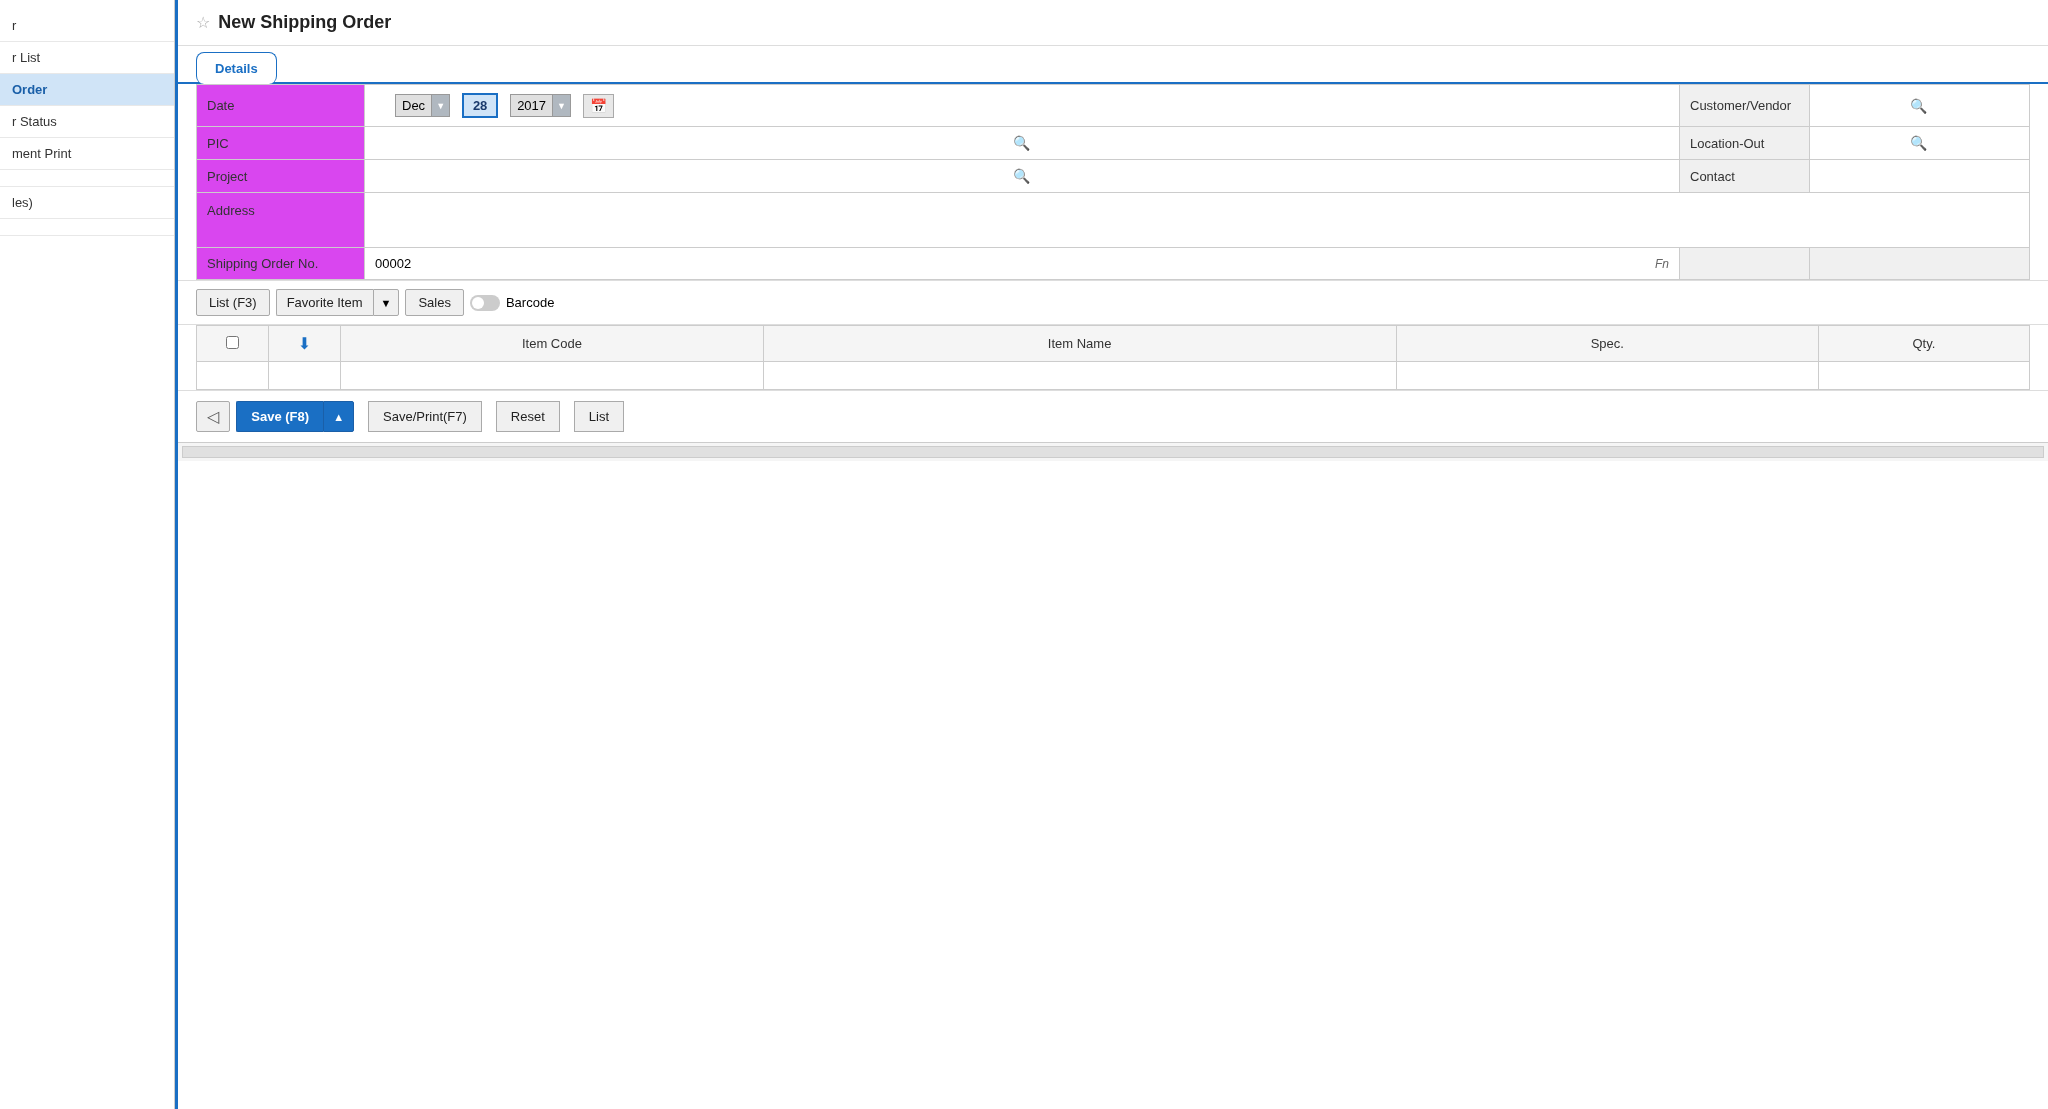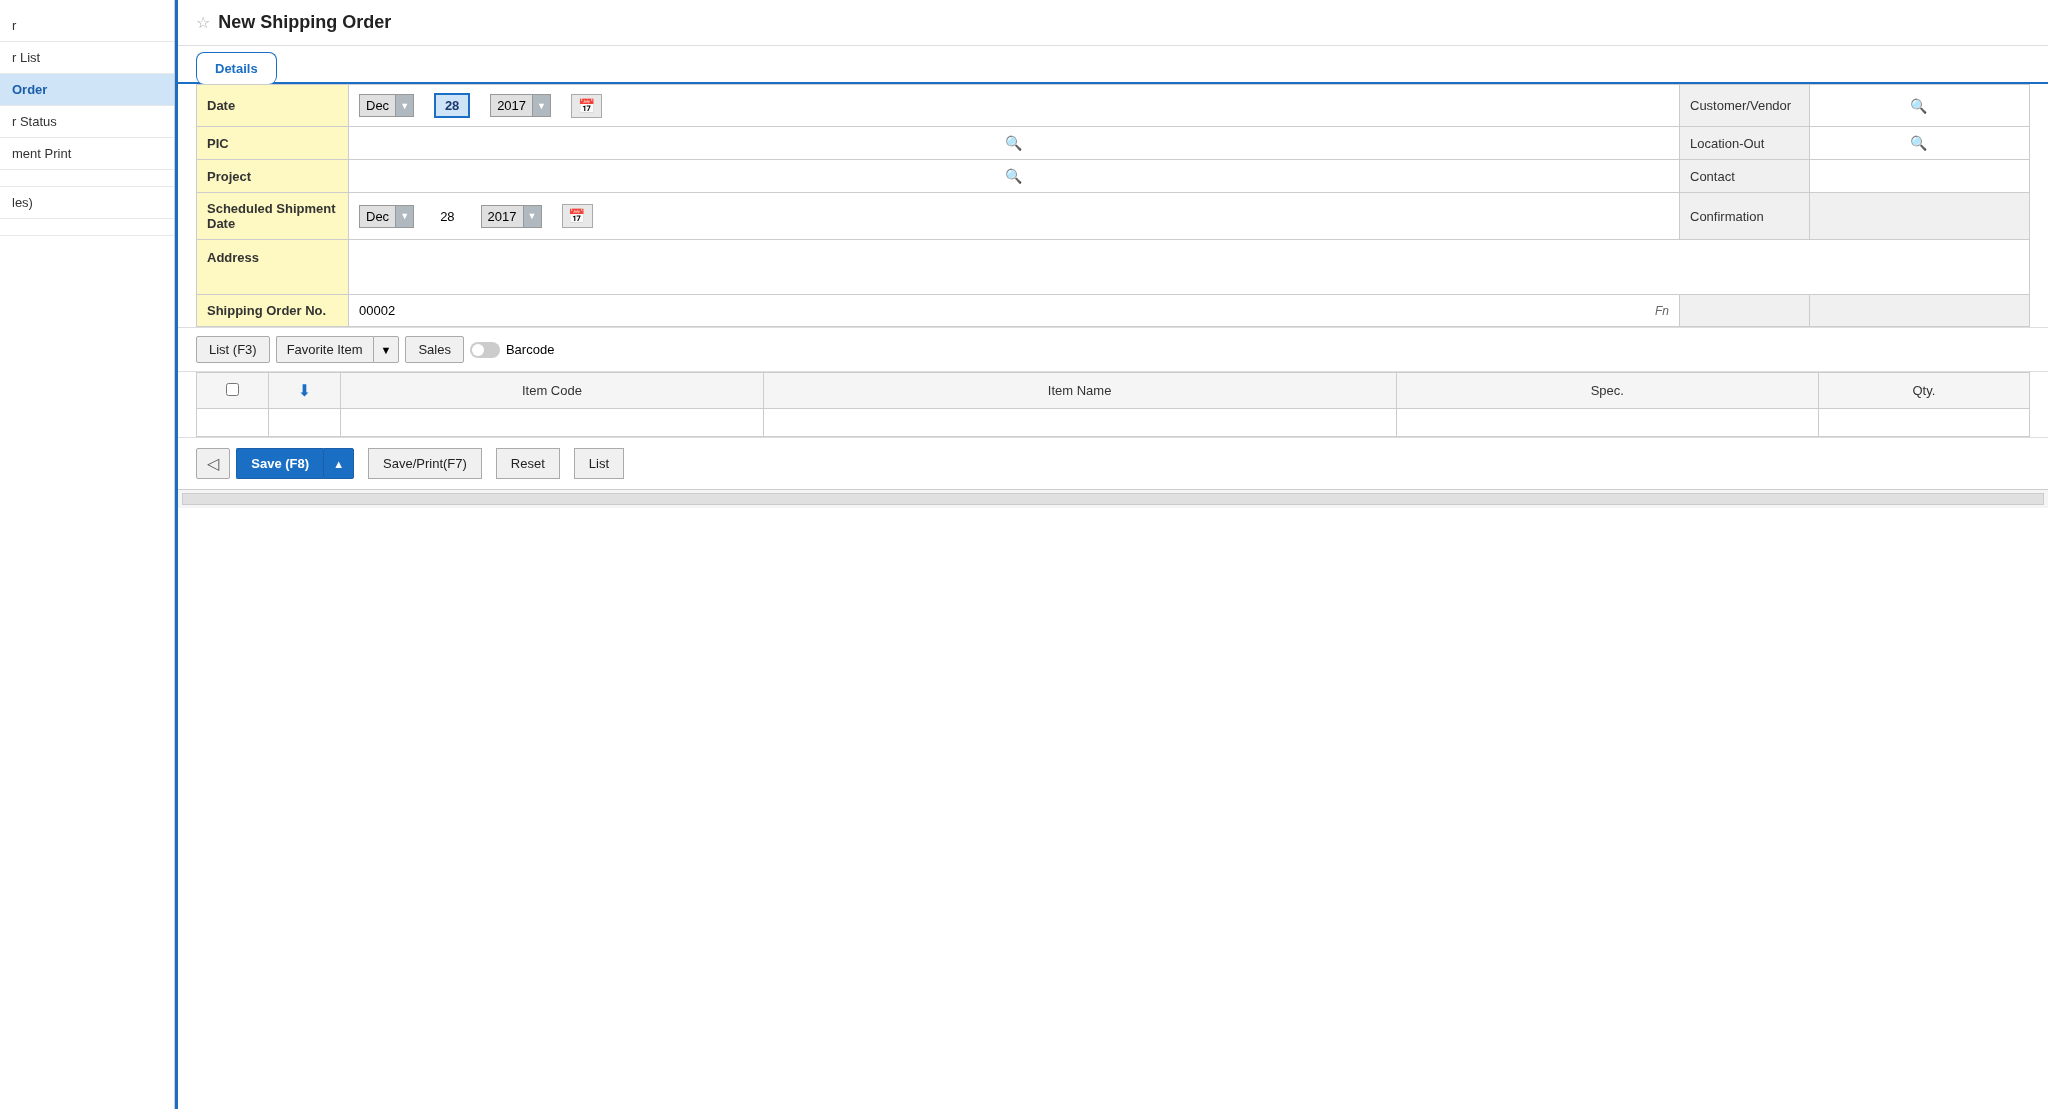--- a/index.html
+++ b/index.html
@@ -98,24 +98,24 @@
     }
 
     .form-table td {
       border: 1px solid #ccc;
       padding: 8px 10px;
       vertical-align: middle;
       background: #fff;
     }
 
     .form-table td.label-cell {
-      background: #fef9c3;
+      background: #d946ef;
       color: #333;
-      font-weight: bold;
-      width: 152px;
+      font-weight: normal;
+      width: 168px;
       white-space: nowrap;
     }
 
     .form-table td.field-cell {
       background: #fff;
       min-width: 200px;
     }
 
     .form-table td.right-label-cell {
       background: #f0f0f0;
@@ -126,21 +126,22 @@
 
     .form-table td.right-field-cell {
       background: #fff;
       width: 220px;
       min-width: 180px;
     }
 
     .date-field {
       display: flex;
       align-items: center;
-      gap: 20px;
+      gap: 12px;
+      margin-left: 20px;
     }
 
     .day-input {
       width: 36px;
       padding: 3px 4px;
       border: 2px solid #1a6fc4;
       background: #d0e4f7;
       text-align: center;
       font-size: 13px;
       color: #1a3a6c;
@@ -477,39 +478,20 @@
 
         <tr>
           <td class="label-cell">Project</td>
           <td class="field-cell search-icon-cell">
             <span>🔍</span>
           </td>
           <td class="right-label-cell">Contact</td>
           <td class="right-field-cell"></td>
         </tr>
 
-        <tr>
-          <td class="label-cell" style="white-space: normal; vertical-align: middle;">Scheduled Shipment Date</td>
-          <td class="field-cell">
-            <div class="date-field">
-              <div class="month-wrapper">
-                <span class="month-text">Dec</span>
-                <button class="select-arrow-btn">▼</button>
-              </div>
-              <span style="padding: 3px 6px; font-size:13px;">28</span>
-              <div class="year-wrapper">
-                <span class="year-text">2017</span>
-                <button class="select-arrow-btn">▼</button>
-              </div>
-              <button class="calendar-btn">📅</button>
-            </div>
-          </td>
-          <td class="right-label-cell">Confirmation</td>
-          <td class="right-field-cell" style="background:#f0f0f0;"></td>
-        </tr>
 
         <tr>
           <td class="label-cell" style="vertical-align: top; padding-top:10px;">Address</td>
           <td class="field-cell address-cell" colspan="3" style="height:55px;"></td>
         </tr>
 
         <tr>
           <td class="label-cell">Shipping Order No.</td>
           <td class="field-cell">
             <div class="shipping-no-cell">

